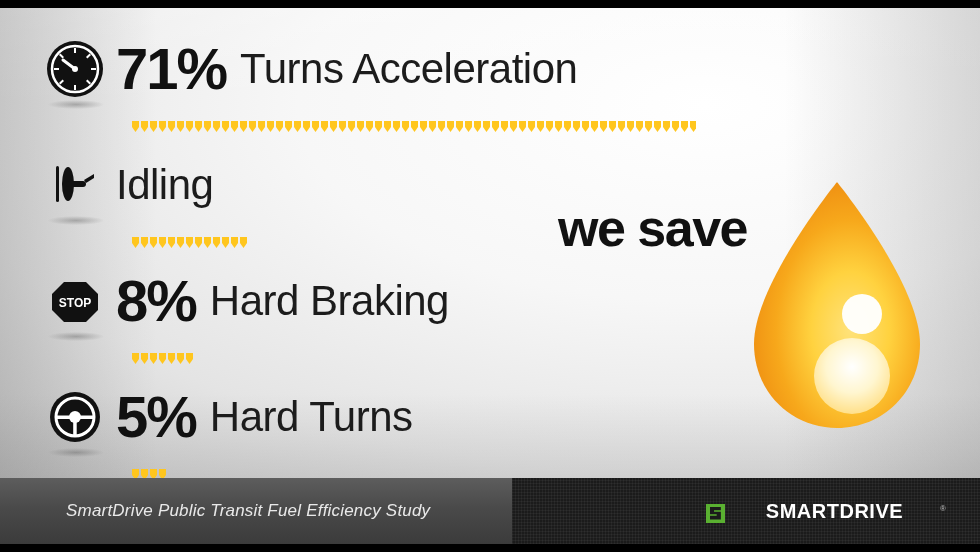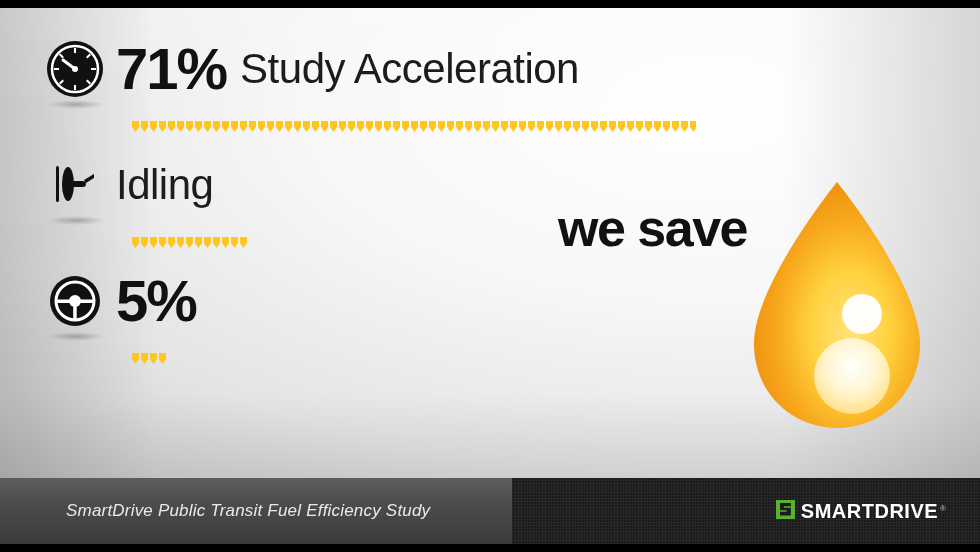--- a/index.html
+++ b/index.html
@@ -172,21 +172,22 @@
       repeating-linear-gradient(0deg, rgba(255,255,255,.045) 0px, rgba(255,255,255,.045) 1px, rgba(0,0,0,0) 1px, rgba(0,0,0,0) 3px),
       repeating-linear-gradient(90deg, rgba(255,255,255,.045) 0px, rgba(255,255,255,.045) 1px, rgba(0,0,0,0) 1px, rgba(0,0,0,0) 3px),
       #1b1b1b;
     display: flex;
     align-items: center;
     justify-content: flex-end;
     padding-right: 34px;
   }
   .logo {
     display: flex;
-    align-items: flex-start;
+    align-items: flex-end;
+    gap: 35px;
   }
   .logo-mark {
     width: 19px;
     height: 19px;
     background: #5ab031;
     margin-right: 6px;
     position: relative;
   }
   .logo-mark:after {
     content: "";
@@ -238,21 +239,21 @@
                 <rect x="47" y="30" width="5" height="2"></rect>
                 <rect x="16.5" y="15.5" width="2" height="5" transform="rotate(-45 17.5 18)"></rect>
                 <rect x="43.5" y="15.5" width="2" height="5" transform="rotate(45 44.5 18)"></rect>
                 <rect x="16.5" y="41.5" width="2" height="5" transform="rotate(45 17.5 44)"></rect>
                 <rect x="43.5" y="41.5" width="2" height="5" transform="rotate(-45 44.5 44)"></rect>
               </g>
             </svg>
             <div class="icon-shadow"></div>
           </div>
           <div class="pct">71%</div>
-          <div class="stat-label">Study Acceleration</div>
+          <div class="stat-label">Turns Acceleration</div>
         </div>
         <div class="bar" style="width: 564px;">
             <span class="tick" style="background: rgb(255, 198, 30);"></span>
             <span class="tick" style="background: rgb(255, 198, 30);"></span>
             <span class="tick" style="background: rgb(255, 198, 30);"></span>
             <span class="tick" style="background: rgb(255, 198, 30);"></span>
             <span class="tick" style="background: rgb(255, 198, 30);"></span>
             <span class="tick" style="background: rgb(255, 198, 30);"></span>
             <span class="tick" style="background: rgb(255, 198, 30);"></span>
             <span class="tick" style="background: rgb(255, 198, 30);"></span>
@@ -337,34 +338,57 @@
             <span class="tick" style="background: rgb(255, 198, 30);"></span>
             <span class="tick" style="background: rgb(255, 198, 30);"></span>
             <span class="tick" style="background: rgb(255, 198, 30);"></span>
             <span class="tick" style="background: rgb(255, 198, 30);"></span>
             <span class="tick" style="background: rgb(255, 198, 30);"></span>
             <span class="tick" style="background: rgb(255, 198, 30);"></span>
             <span class="tick" style="background: rgb(255, 198, 30);"></span>
           </div>
       </div>
 
+      <div class="stat-row">
+        <div class="stat-main">
+          <div class="stat-icon">
+            <svg width="62" height="62" viewBox="0 0 62 62">
+              <polygon points="20,12 42,12 54,24 54,40 42,52 20,52 8,40 8,24" fill="#111"></polygon>
+              <text x="31" y="37" text-anchor="middle" font-family="Liberation Sans, sans-serif" font-size="12" font-weight="bold" fill="#fff">STOP</text>
+            </svg>
+            <div class="icon-shadow"></div>
+          </div>
+          <div class="pct">8%</div>
+          <div class="stat-label">Hard Braking</div>
+        </div>
+        <div class="bar" style="width: 64px;">
+            <span class="tick" style="background: rgb(255, 198, 30);"></span>
+            <span class="tick" style="background: rgb(255, 198, 30);"></span>
+            <span class="tick" style="background: rgb(255, 198, 30);"></span>
+            <span class="tick" style="background: rgb(255, 198, 30);"></span>
+            <span class="tick" style="background: rgb(255, 198, 30);"></span>
+            <span class="tick" style="background: rgb(255, 198, 30);"></span>
+            <span class="tick" style="background: rgb(255, 198, 30);"></span>
+          </div>
+      </div>
 
       <div class="stat-row">
         <div class="stat-main">
           <div class="stat-icon">
             <svg width="62" height="62" viewBox="0 0 62 62">
               <circle cx="31" cy="31" r="25" fill="#111"></circle>
               <circle cx="31" cy="31" r="19" fill="none" stroke="#fff" stroke-width="3"></circle>
               <circle cx="31" cy="31" r="6" fill="#fff"></circle>
               <rect x="12" y="29.5" width="38" height="3.5" fill="#fff"></rect>
               <rect x="29.2" y="31" width="3.5" height="20" fill="#fff"></rect>
             </svg>
             <div class="icon-shadow"></div>
           </div>
           <div class="pct">5%</div>
+          <div class="stat-label">Hard Turns</div>
         </div>
         <div class="bar" style="width: 40px;">
             <span class="tick" style="background: rgb(255, 198, 30);"></span>
             <span class="tick" style="background: rgb(255, 198, 30);"></span>
             <span class="tick" style="background: rgb(255, 198, 30);"></span>
             <span class="tick" style="background: rgb(255, 198, 30);"></span>
           </div>
       </div>
 
     </div>

